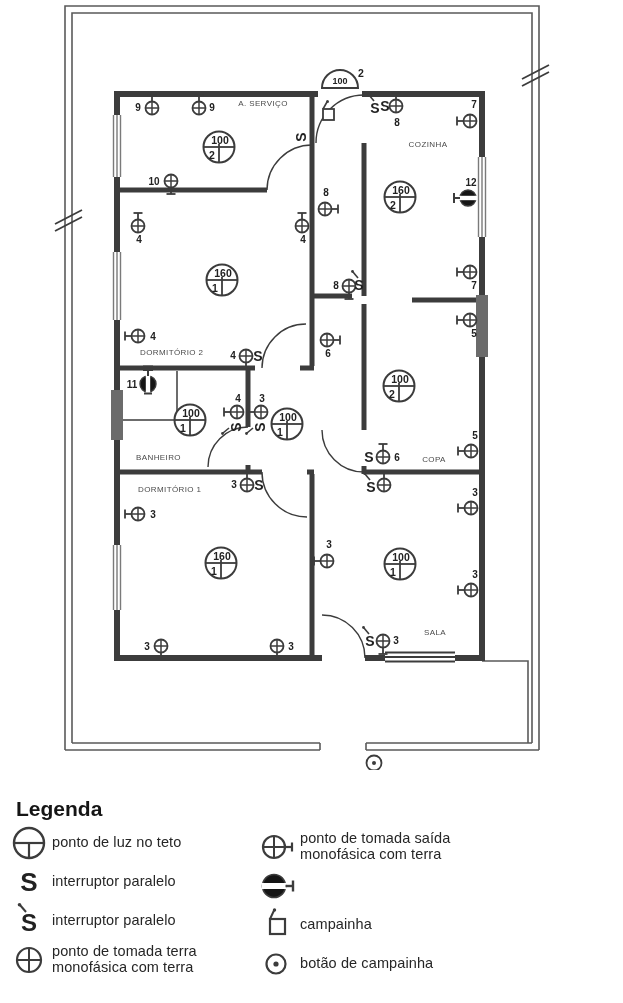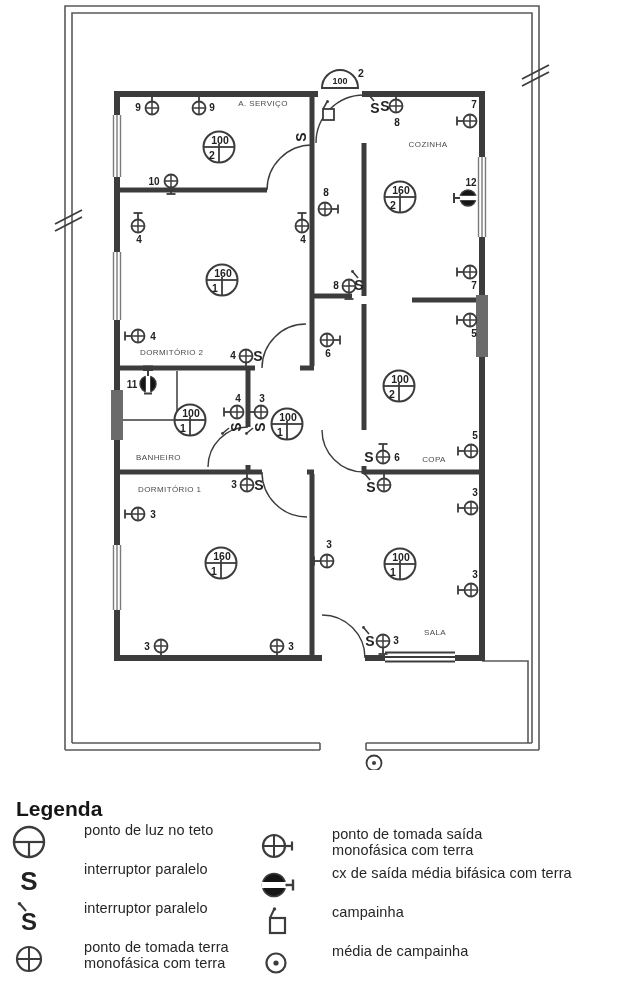--- a/index.html
+++ b/index.html
@@ -4,21 +4,21 @@
 <style>
   html,body{margin:0;padding:0;background:#fff;width:623px;height:1003px;overflow:hidden;
     font-family:"Liberation Sans",sans-serif;}
   #stage{position:relative;width:623px;height:1003px;background:#fff;}
   #plan-svg{position:absolute;top:0;left:0;}
   .legend{position:absolute;top:796px;left:0;width:623px;height:235px;}
   .legend-title{position:absolute;top:1px;left:16px;font-size:21px;font-weight:700;color:#151515;}
   .lcol{position:absolute;display:flex;flex-direction:column;}
   .lcol-left{left:6px;top:27px;width:250px;}
   .lcol-right{left:256px;top:31px;width:366px;}
-  .lrow{display:flex;min-height:39px;gap:32px;}
+  .lrow{display:flex;align-items:center;min-height:39px;}
   .licon{flex:0 0 46px;display:flex;justify-content:center;}
   .lcol-right .licon{flex:0 0 44px;}
   .ltext{font-size:14.5px;font-weight:500;color:#262626;line-height:15.5px;letter-spacing:.1px;}
   svg text{font-family:"Liberation Sans",sans-serif;}
 </style>
 </head>
 <body>
 
 <div id="stage">
 
@@ -527,23 +527,20 @@
         </div>
         <div class="lrow">
           <div class="licon">
             <svg width="40" height="38" viewBox="0 0 40 38">
               <circle cx="16" cy="19" r="11.5" fill="#151515" stroke="#3c3c3c" stroke-width="1.6"></circle>
               <rect x="4" y="16" width="24" height="6" fill="#fff"></rect>
               <line x1="27.5" y1="19" x2="35" y2="19" stroke="#3c3c3c" stroke-width="2.4"></line>
               <line x1="35" y1="13.5" x2="35" y2="24.5" stroke="#3c3c3c" stroke-width="2.4"></line>
             </svg>
           </div>
-          <div class="ltext">
-            <div>cx de saída média bifásica com terra</div>
-          </div>
         </div>
         <div class="lrow">
           <div class="licon">
             <svg width="40" height="38" viewBox="0 0 40 38">
               <rect x="12" y="13" width="15" height="15" fill="none" stroke="#3c3c3c" stroke-width="2.2"></rect>
               <line x1="12" y1="13" x2="16" y2="4.5" stroke="#3c3c3c" stroke-width="2"></line>
               <circle cx="16.5" cy="4" r="1.7" fill="#3c3c3c"></circle>
             </svg>
           </div>
           <div class="ltext">
@@ -551,18 +548,18 @@
           </div>
         </div>
         <div class="lrow">
           <div class="licon">
             <svg width="40" height="38" viewBox="0 0 40 38">
               <circle cx="18" cy="19" r="9.5" fill="none" stroke="#3c3c3c" stroke-width="2.2"></circle>
               <circle cx="18" cy="19" r="2.6" fill="#3c3c3c"></circle>
             </svg>
           </div>
           <div class="ltext">
-            <div>média de campainha</div>
+            <div>botão de campainha</div>
           </div>
         </div>
       </div>
   </div>
 </div>
 
 </body></html>

